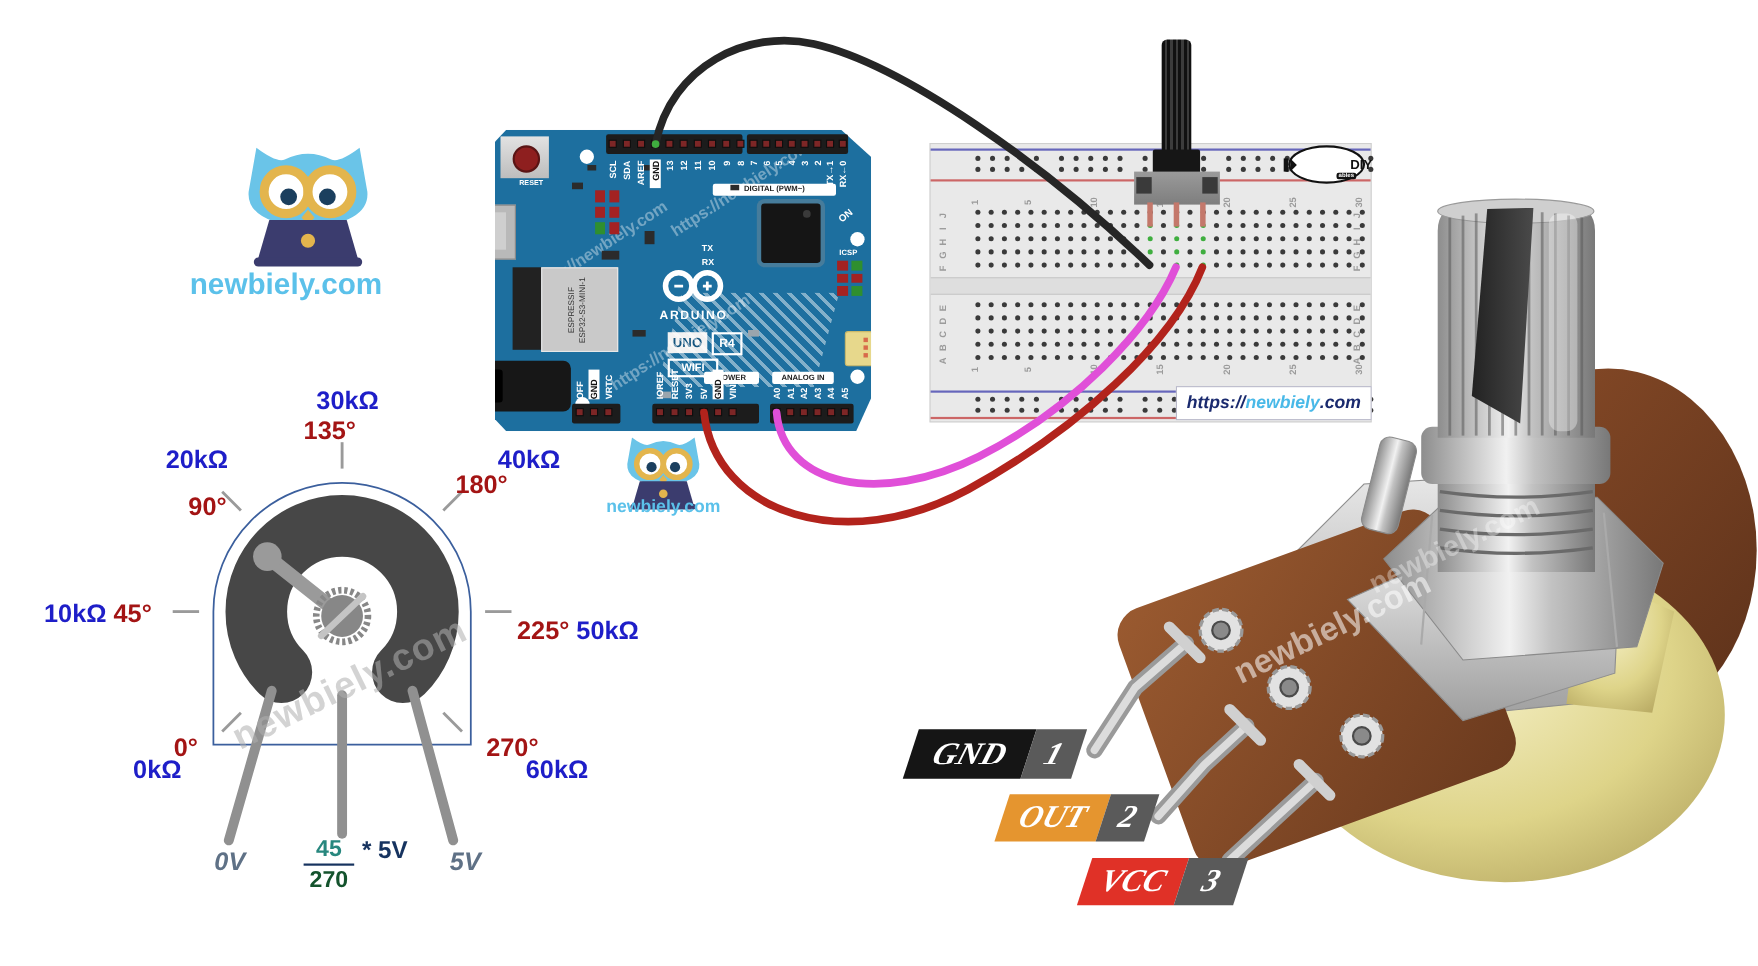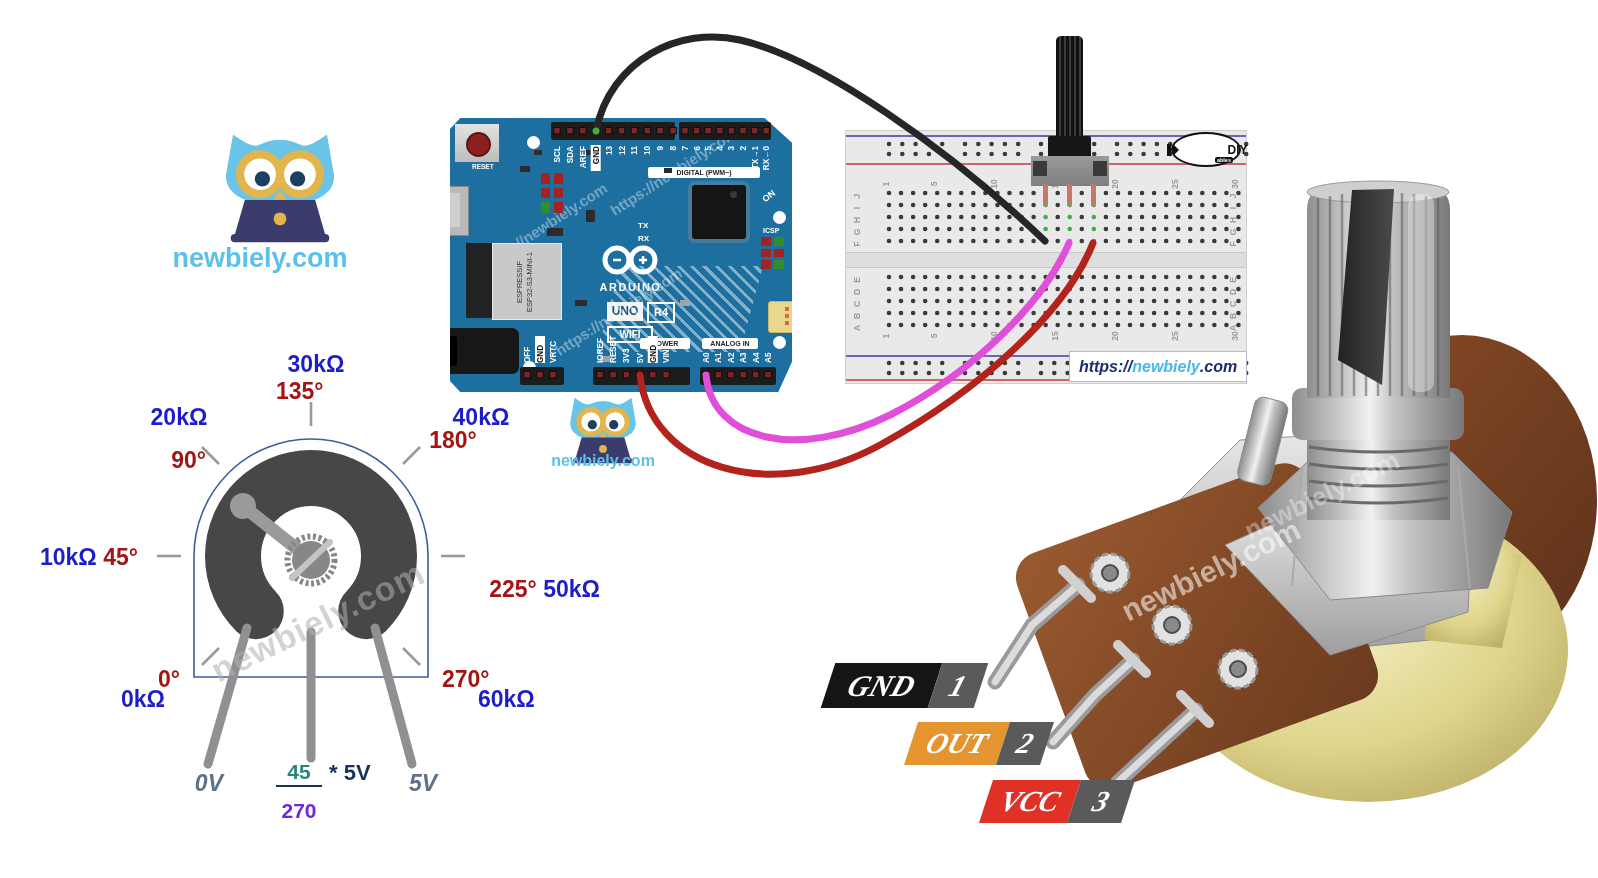--- a/index.html
+++ b/index.html
@@ -751,40 +751,40 @@
   <line x1="292" y1="578" x2="330" y2="542" stroke="#c4c4c4" stroke-width="6" stroke-linecap="round"></line>
 </svg>
 
 <div class="dialwm" style="left:205px;top:655px">newbiely.com</div>
 
 <div class="dlbl res" style="left:270px;top:351px;width:92px;text-align:center">30kΩ</div>
 <div class="dlbl deg" style="left:276px;top:378px;width:84px;text-align:left">135°</div>
 <div class="dlbl res" style="left:128px;top:404px;width:102px;text-align:center">20kΩ</div>
 <div class="dlbl deg" style="left:128px;top:447px;width:78px;text-align:right">90°</div>
 <div class="dlbl res" style="left:430px;top:404px;width:102px;text-align:center">40kΩ</div>
-<div class="dlbl deg" style="left:414px;top:427px;width:78px;text-align:center">180°</div>
+<div class="dlbl deg" style="left:414px;top:427px;width:78px;text-align:left">180°</div>
 <div class="dlbl" style="left:40px;top:544px;width:113px;text-align:left">
   <span class="res">10kΩ</span>
   <span class="deg">45°</span>
 </div>
-<div class="dlbl" style="left:470px;top:576px;width:130px;text-align:right">
+<div class="dlbl" style="left:470px;top:560px;width:130px;text-align:left">
   <span class="deg">225°</span>
   <span class="res">50kΩ</span>
 </div>
 <div class="dlbl deg" style="left:118px;top:666px;width:62px;text-align:right">0°</div>
 <div class="dlbl res" style="left:95px;top:686px;width:70px;text-align:right">0kΩ</div>
 <div class="dlbl deg" style="left:442px;top:666px;width:80px;text-align:left">270°</div>
 <div class="dlbl res" style="left:478px;top:686px;width:90px;text-align:left">60kΩ</div>
 
 <div class="volt" style="left:163px;top:770px;width:60px;text-align:right">0V</div>
 <div class="volt" style="left:393px;top:770px;width:60px;text-align:center">5V</div>
 <div class="abs" style="left:276px;top:760px;display:flex;align-items:flex-start">
   <div style="width:46px;text-align:center;font-weight:bold">
     <div style="font-size:21px;color:#27877e;border-bottom:2.5px solid #16335f;padding-bottom:1px">45</div>
-    <div style="font-size:21px;color:#6d28d9;padding-top:12px">270</div>
+    <div style="font-size:21px;color:#14532d;padding-top:1px">270</div>
   </div>
   <div style="font-size:22px;color:#16335f;font-weight:bold;margin-left:7px">* 5V</div>
 </div>
 
 <svg id="pot" style="left:900px;top:150px" width="698" height="728" viewBox="900 150 698 728">
   <defs>
     <linearGradient id="gMetalV" x1="0" y1="0" x2="1" y2="0">
       <stop offset="0" stop-color="#8d8d8d"></stop>
         <stop offset="0.45" stop-color="#f1f1f1"></stop>
       <stop offset="0.6" stop-color="#c2c2c2"></stop>

